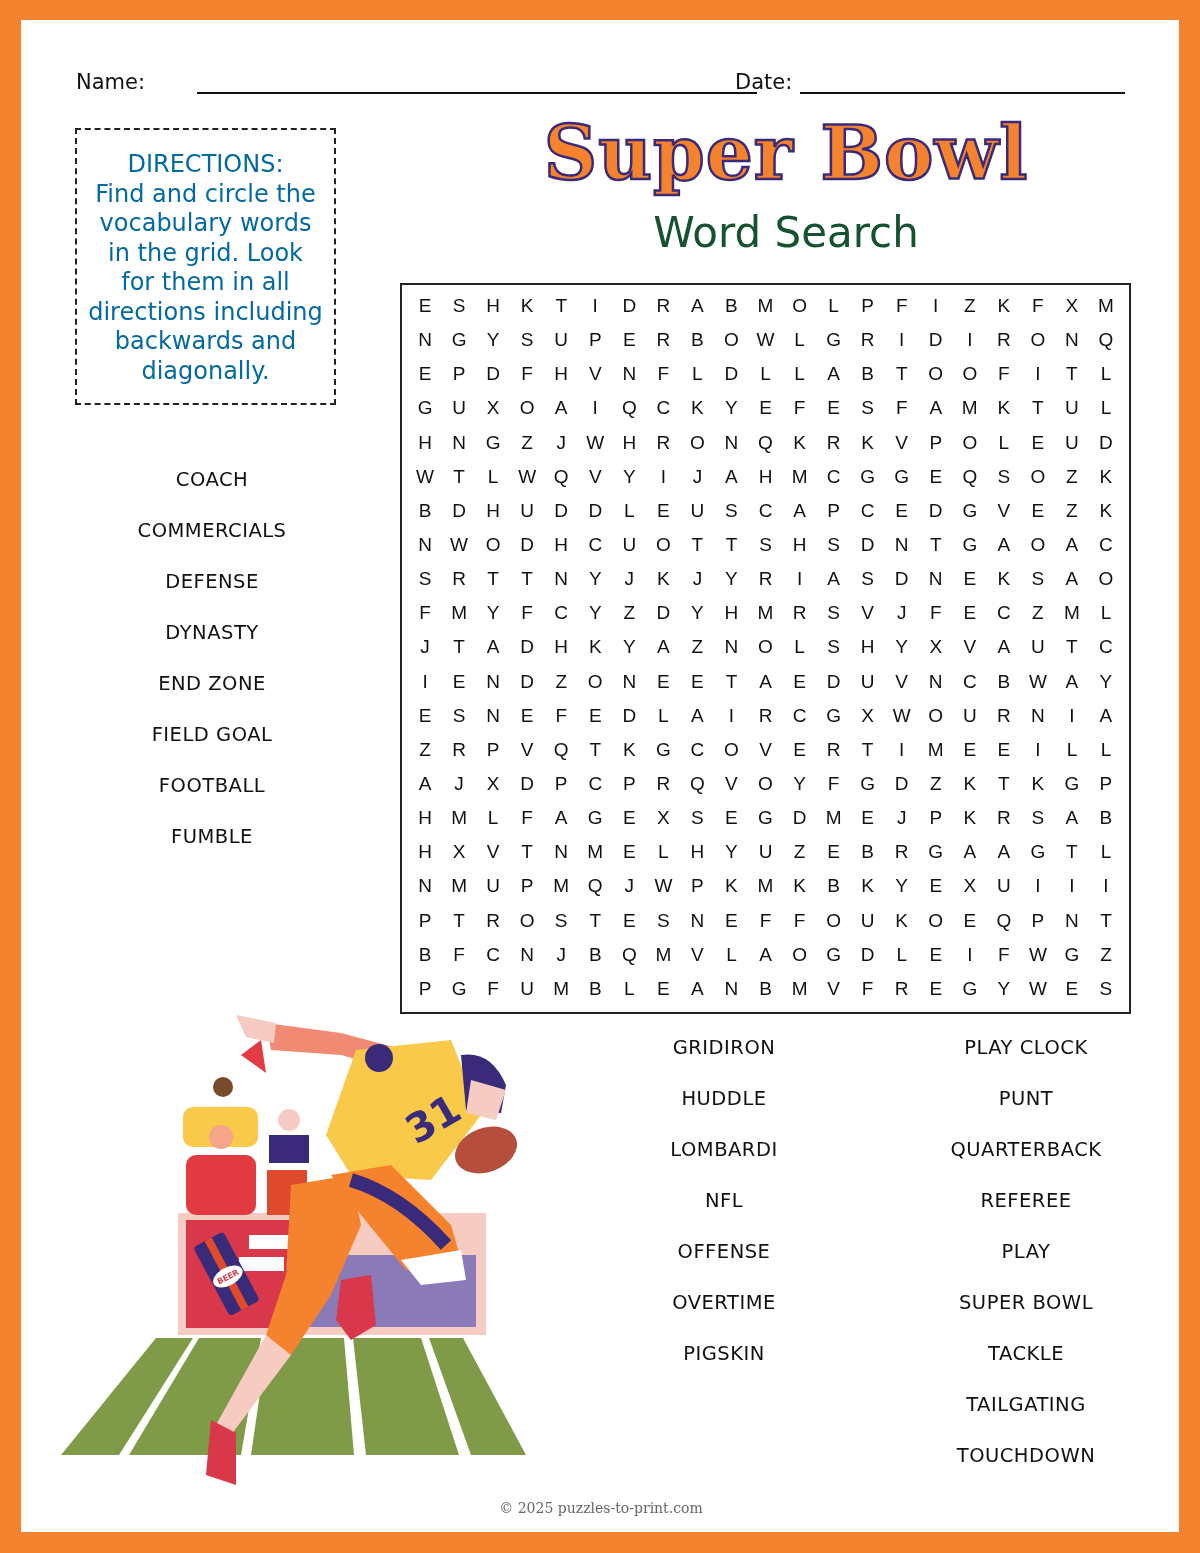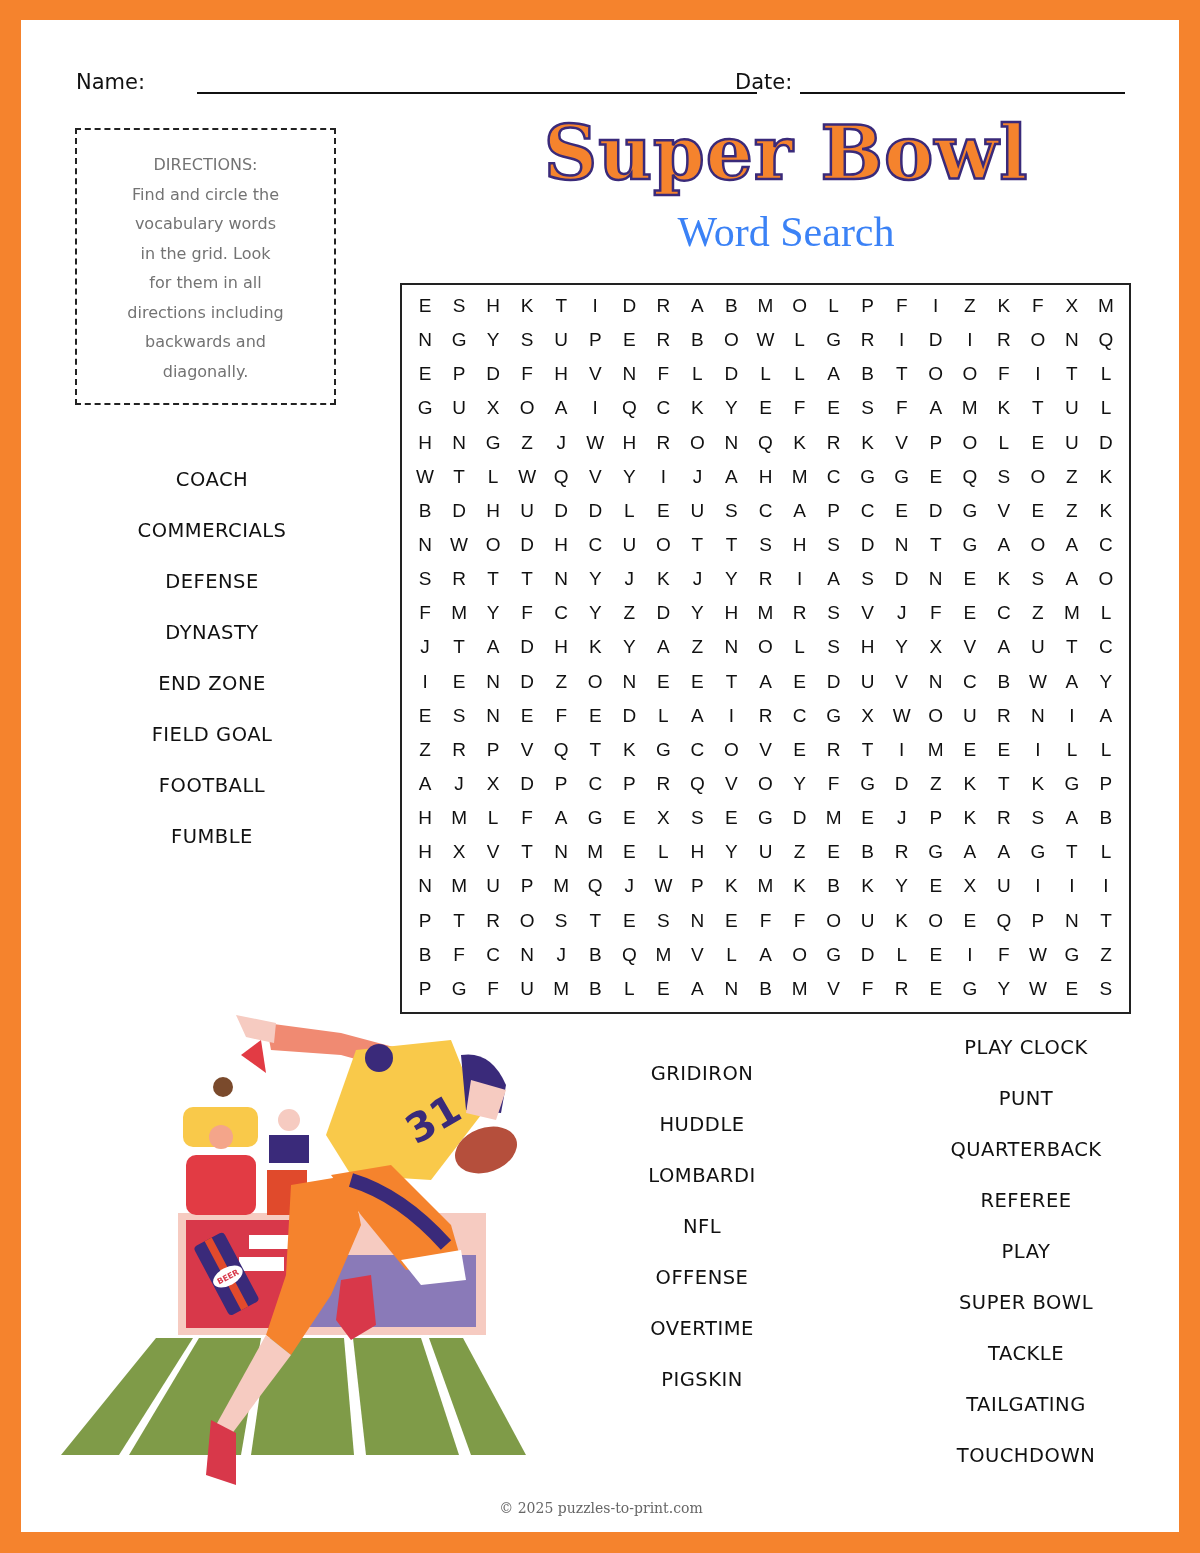--- a/index.html
+++ b/index.html
@@ -12,49 +12,49 @@
   .hdr-field { position: absolute; top: 50px; font-size: 21px; color: #111; display: flex; align-items: flex-end; }
   .hdr-field .line { border-bottom: 2px solid #111; height: 22px; margin-left: 8px; }
   #name-field { left: 55px; gap: 44px; }
   #name-field .line { width: 560px; }
   #date-field { left: 714px; }
   #date-field .line { width: 325px; }
 
   .directions {
     position: absolute; left: 54px; top: 108px; width: 261px; height: 277px;
     border: 2px dashed #222;
-    text-align: center; font-size: 16px; line-height: 29.5px; padding-top: 20px;
-    color: #737373;
+    text-align: center; font-size: 24px; line-height: 29.5px; padding-top: 20px;
+    color: #0369a1;
   }
 
   .title {
     position: absolute; left: 510px; top: 90px; width: 510px; text-align: center;
     font-family: "DejaVu Serif", serif; font-weight: bold; font-size: 74px; letter-spacing: 1px;
     color: #f5832d; -webkit-text-stroke: 2.5px #3a2a7a;
   }
   .subtitle {
     position: absolute; left: 510px; top: 188px; width: 510px; text-align: center;
-    font-size: 42px; color: #3b82f6; font-family: Liberation Serif, serif;
+    font-size: 42px; color: #14532d;
   }
 
   .grid {
     position: absolute; left: 379px; top: 263px; width: 731px; height: 731px;
     border: 2px solid #222;
     display: grid; grid-template-columns: repeat(21, 1fr); grid-template-rows: repeat(20, 1fr);
     padding: 4px 6px 6px 6px;
   }
   .grid span {
     display: flex; align-items: center; justify-content: center;
     font-family: "Liberation Sans", sans-serif; font-size: 19px; color: #111;
   }
 
   .word-col { position: absolute; text-align: center; }
   .word-col .w { height: 51px; font-size: 19.5px; letter-spacing: 0.5px; color: #111; }
   #words-left { left: 60px; width: 262px; top: 448px; }
-  #words-mid { left: 566px; width: 230px; top: 1016px; margin-top: 26px; }
+  #words-mid { left: 588px; width: 230px; top: 1016px; }
   #words-right { left: 890px; width: 230px; top: 1016px; }
 
   .illustration { position: absolute; left: 40px; top: 975px; width: 510px; height: 490px; }
 
   .footer {
     position: absolute; left: 380px; top: 1480px; width: 400px; text-align: center;
     font-family: "DejaVu Serif", serif; font-size: 14px; color: #666;
   }
 </style>
 </head>

